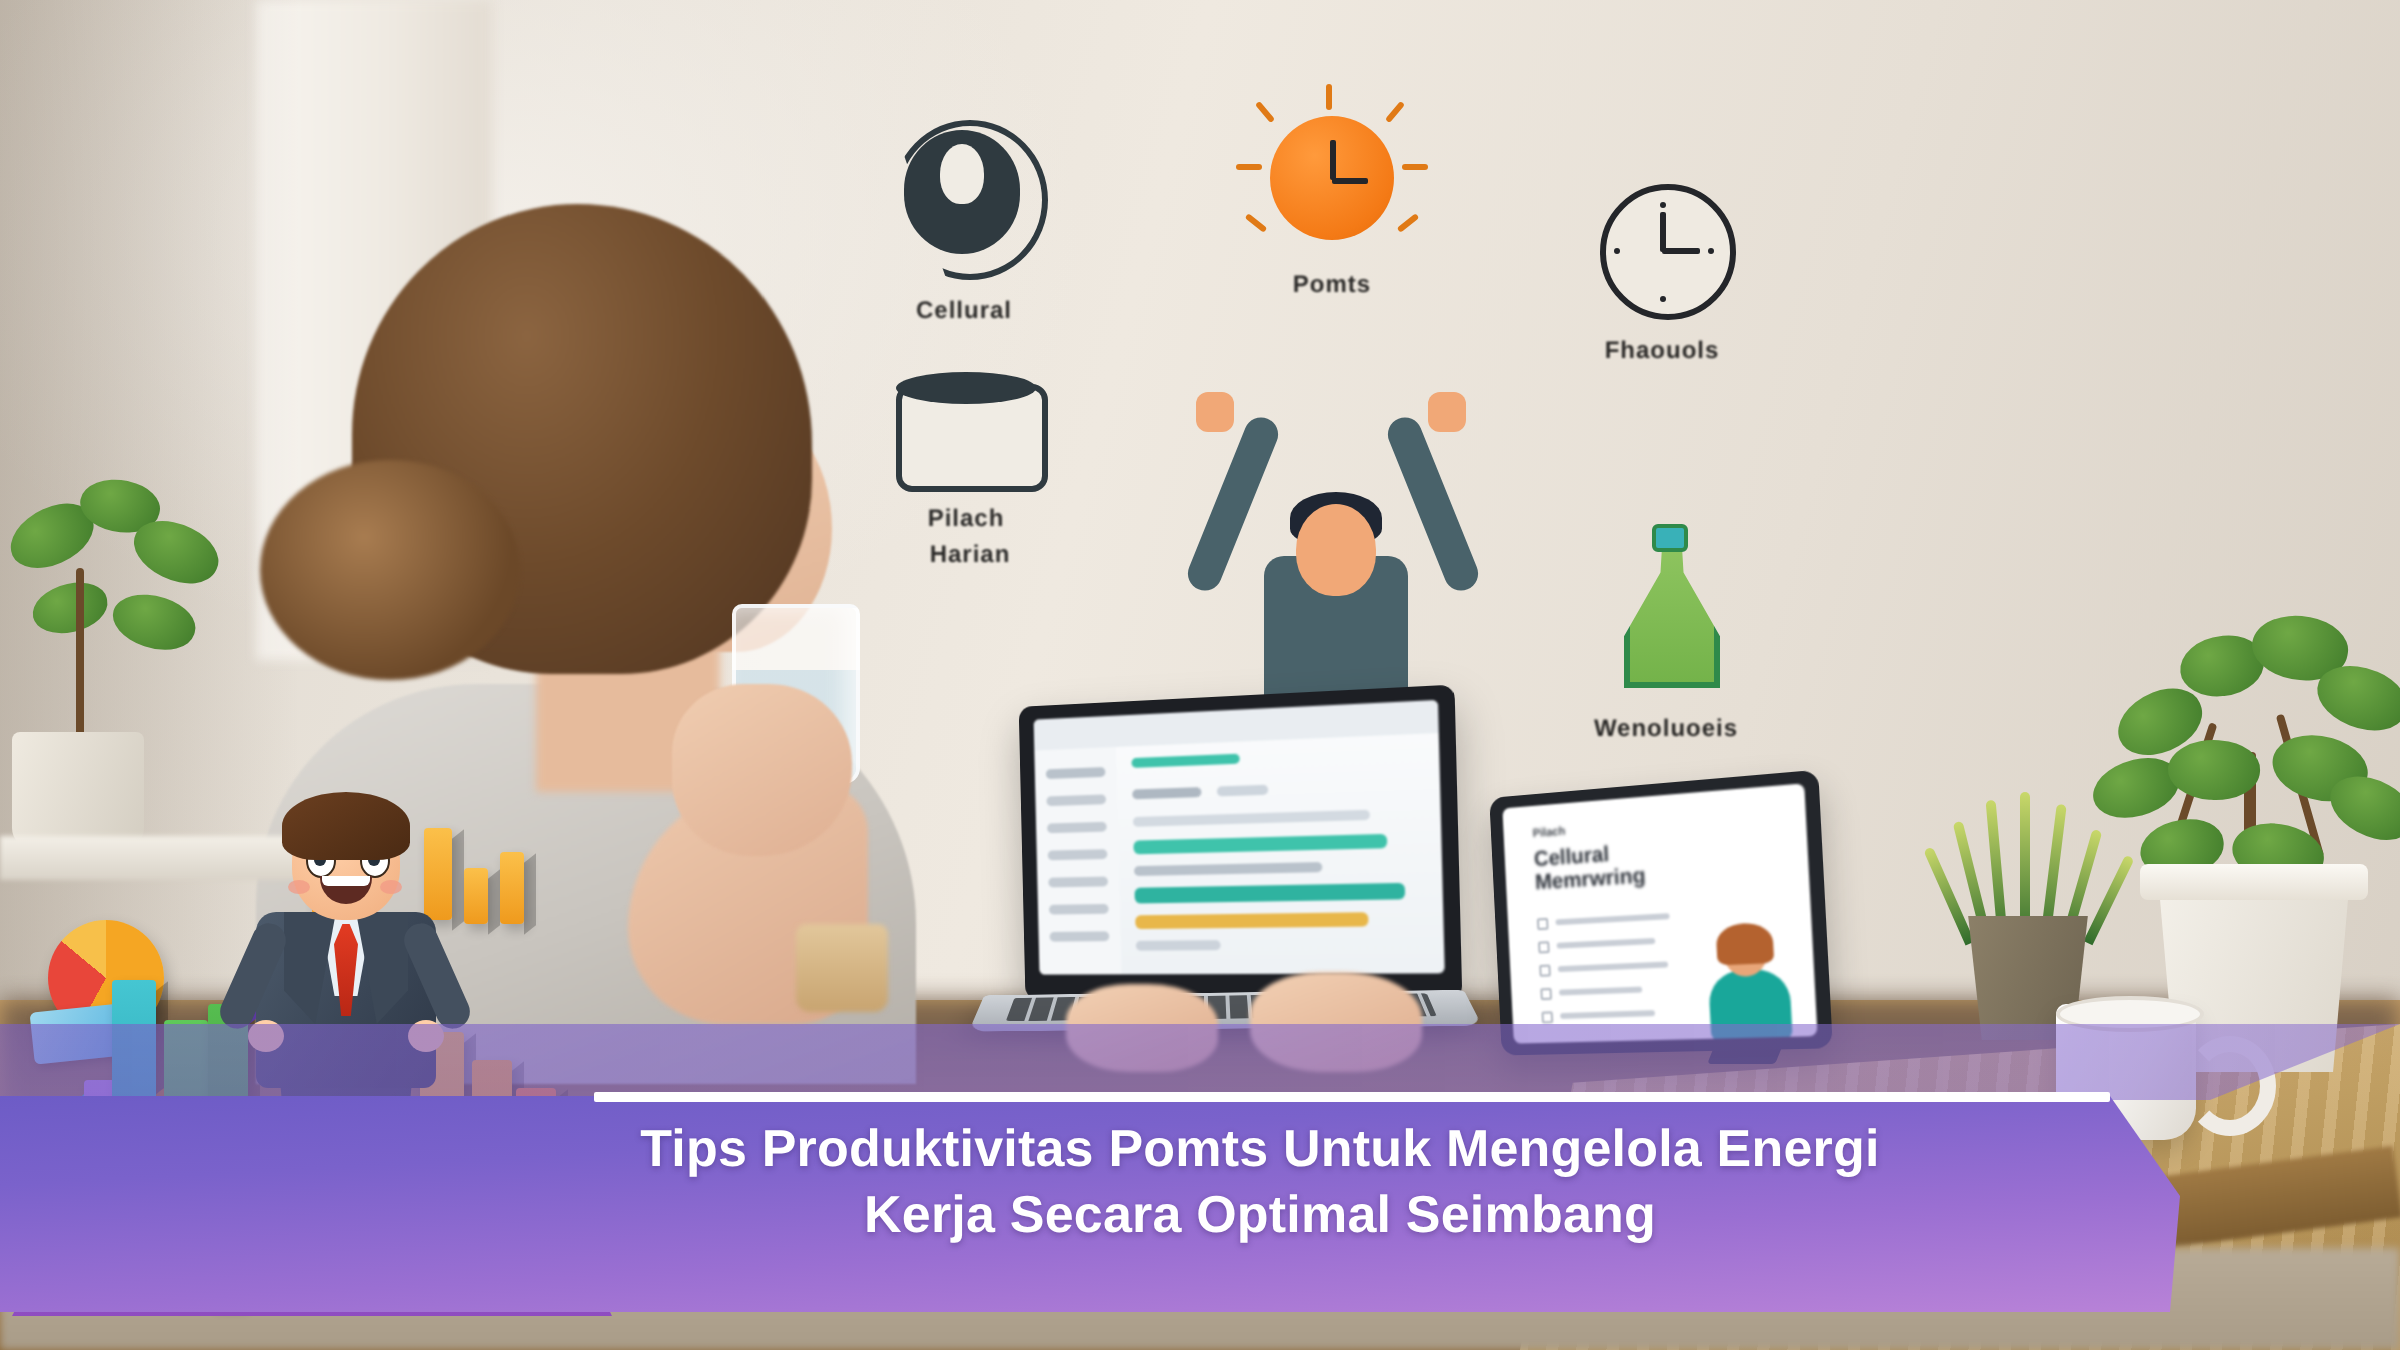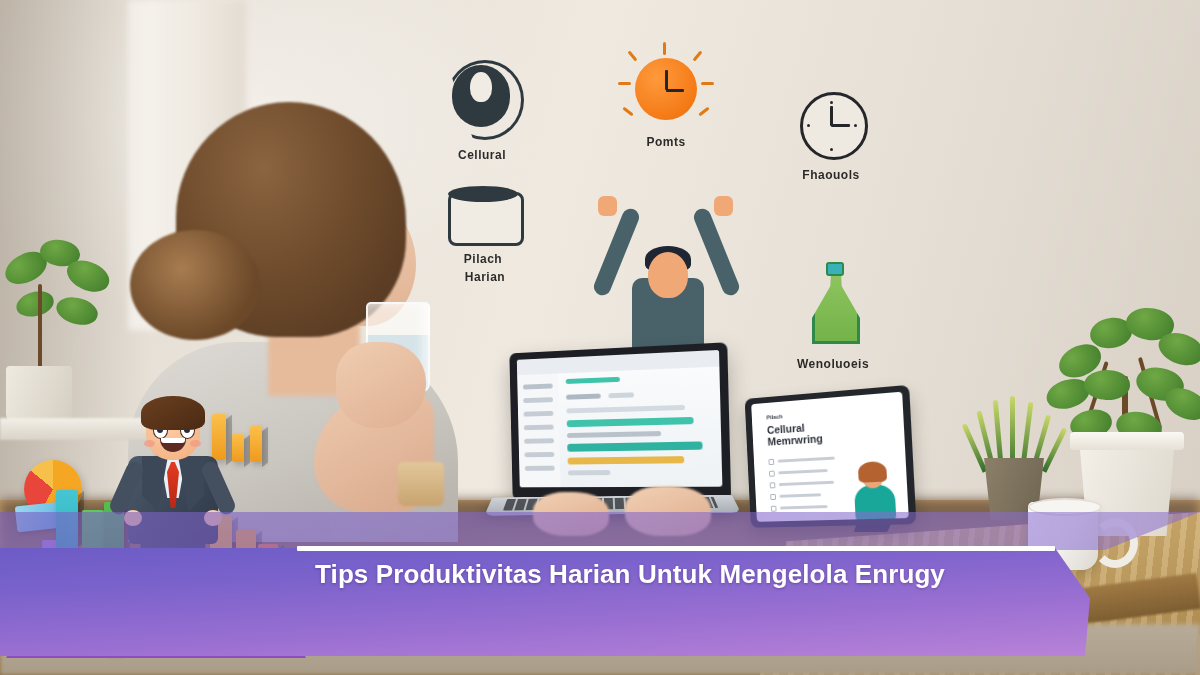--- a/index.html
+++ b/index.html
@@ -580,16 +580,17 @@
       <div class="m-mouth"></div>
       <div class="m-teeth"></div>
       <div class="m-hair"></div>
     </div>
   </div>
 
   <div class="band-translucent"></div>
   <div class="banner"></div>
   <div class="banner-rule"></div>
   <div class="banner-title">
-    <span>Tips Produktivitas Harian Untuk Mengelola Enrugy</span><br>
+    <span>Tips Produktivitas Pomts Untuk Mengelola Energi</span><br>
+    <span>Kerja Secara Optimal Seimbang</span>
   </div>
 
 </div>
 
 </body></html>

